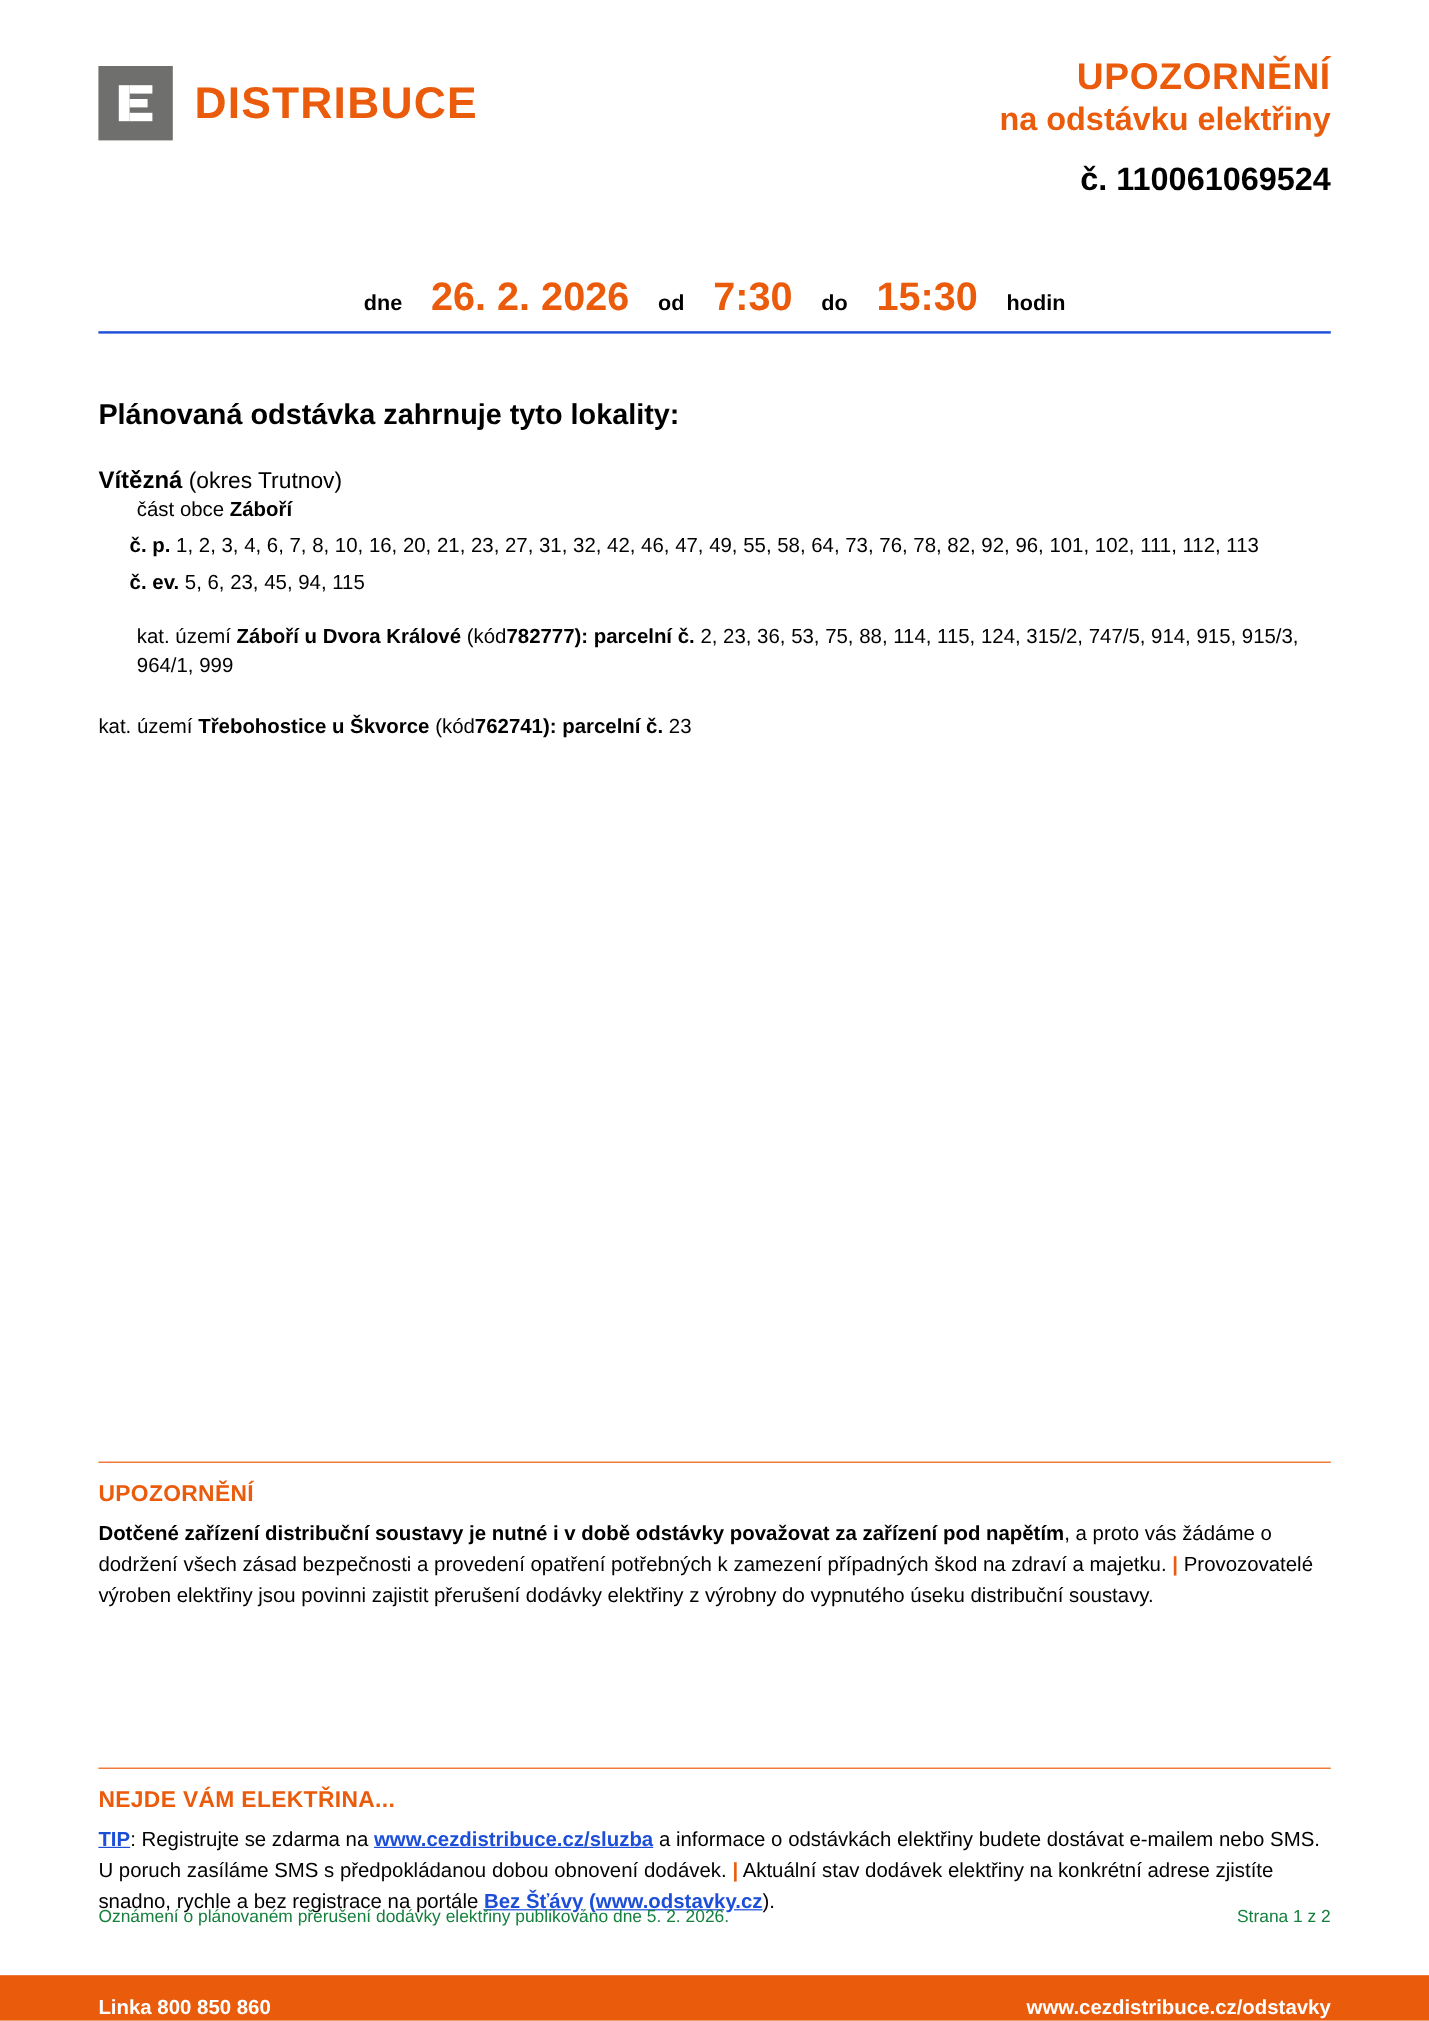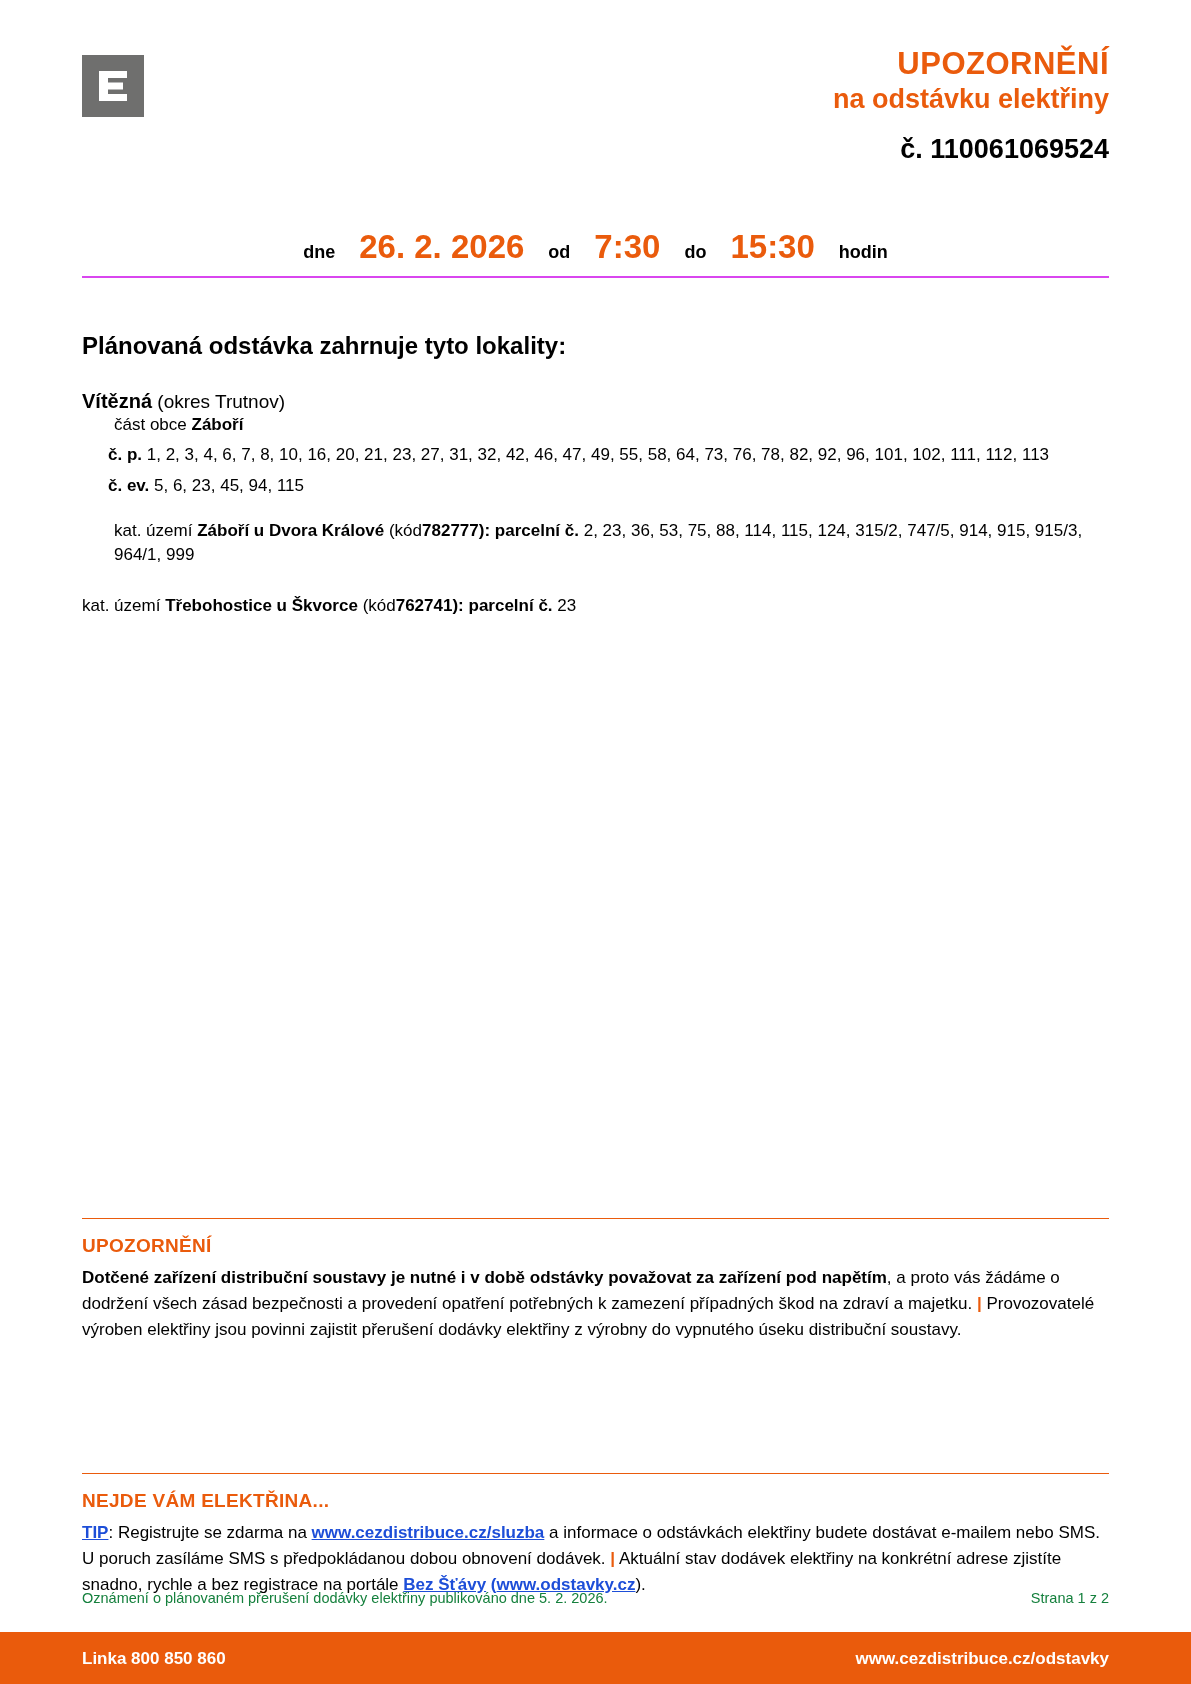--- a/index.html
+++ b/index.html
@@ -75,21 +75,21 @@
   .hr-num {
     font-size: 27px;
     font-weight: bold;
     color: #000000;
     margin-top: 17px;
   }
 
   
   .datebar-wrap {
     margin-top: 62px;
-    border-bottom: 2px solid #d946ef;
+    border-bottom: 2px solid #1d4ed8;
     padding-bottom: 10px;
   }
   .datebar {
     display: flex;
     align-items: baseline;
     justify-content: center;
     gap: 24px;
     font-size: 18px;
     font-weight: bold;
   }
@@ -179,21 +179,21 @@
     display: flex;
     justify-content: space-between;
     font-size: 14.5px;
     color: #15803d;
   }
   .footer-bar {
     position: absolute;
     left: 0;
     right: 0;
     bottom: 0;
-    height: 52px;
+    height: 38px;
     background: #ea5b0c;
     color: #ffffff;
   }
   .footer-bar-inner {
     position: absolute;
     left: 82px;
     right: 82px;
     top: 0;
     height: 54px;
     display: flex;
@@ -220,20 +220,21 @@
     <div class="header">
       <div class="brand">
         <div class="logo-mark">
           <svg width="40" height="40" viewBox="0 0 40 40" aria-hidden="true">
             <rect x="6" y="5" width="9" height="30" fill="#ffffff"></rect>
             <rect x="15" y="5" width="19" height="7" fill="#ffffff"></rect>
             <rect x="15" y="16.5" width="15" height="7" fill="#ffffff"></rect>
             <rect x="15" y="28" width="19" height="7" fill="#ffffff"></rect>
           </svg>
         </div>
+        <div class="brand-name">DISTRIBUCE</div>
       </div>
       <div class="header-right">
         <div class="hr-title">UPOZORNĚNÍ</div>
         <div class="hr-sub">na odstávku elektřiny</div>
         <div class="hr-num">č. 110061069524</div>
       </div>
     </div>
 
     <div class="datebar-wrap">
       <div class="datebar">

